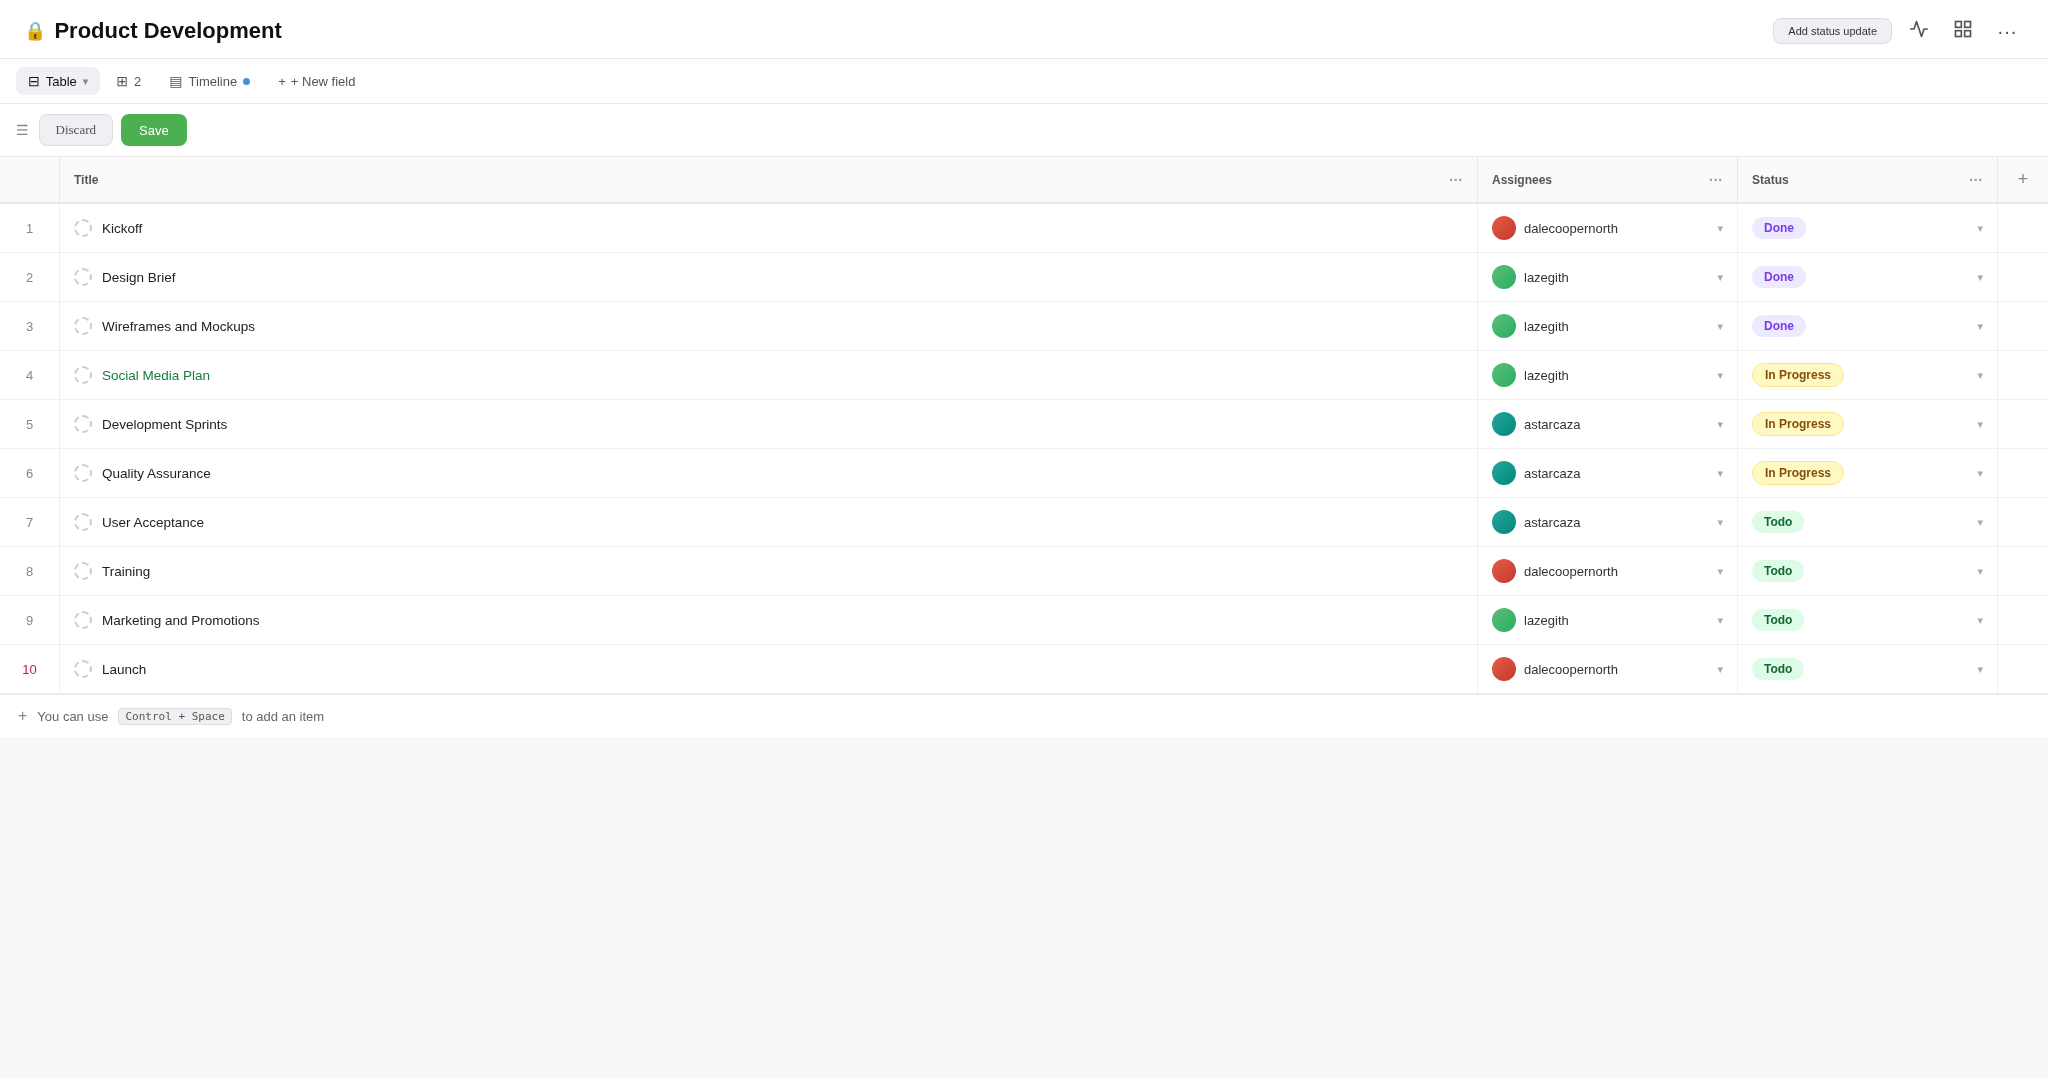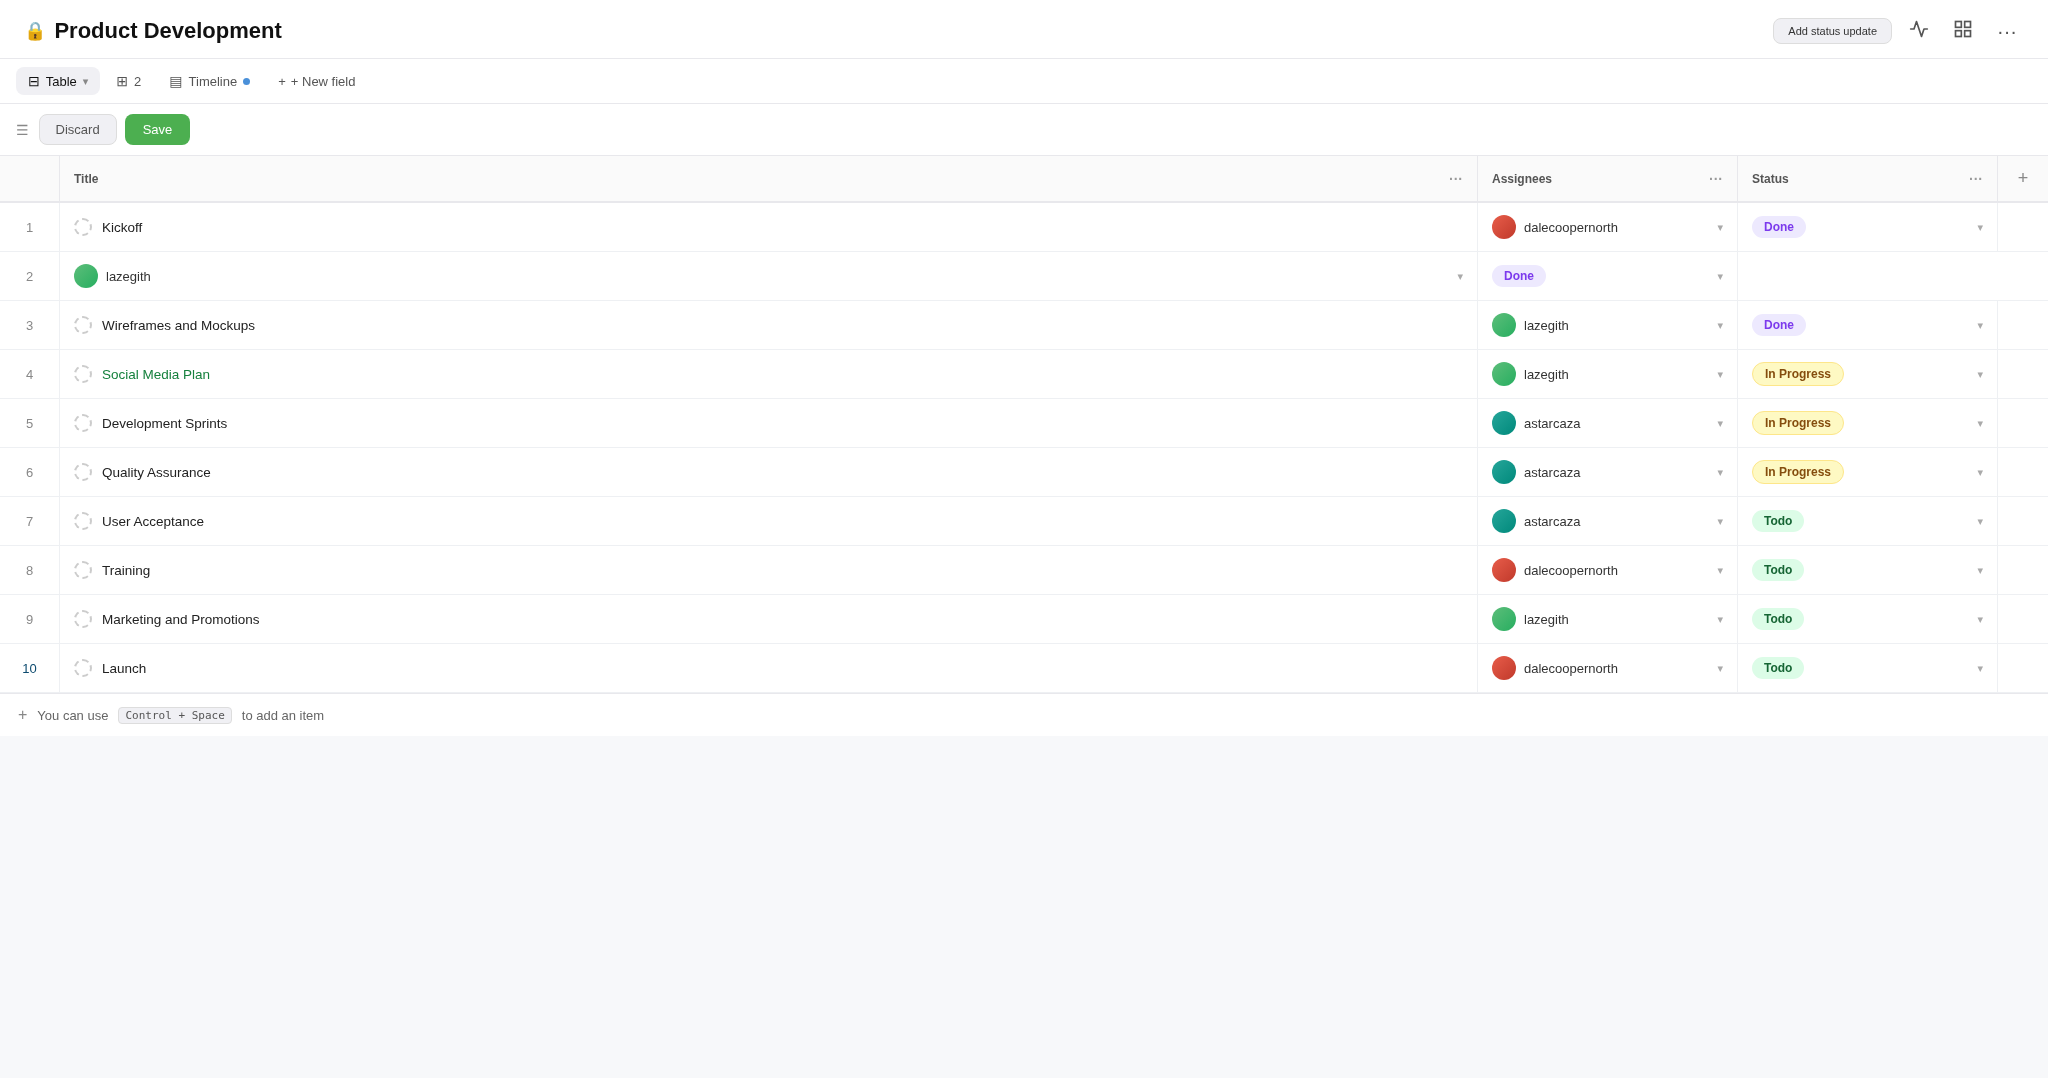--- a/index.html
+++ b/index.html
@@ -49,21 +49,21 @@
   </button>
   <button style="display:flex;align-items:center;gap:5px;padding:6px 12px;border-radius:8px;cursor:pointer;color:#555;background:none;border:none;font-size:13px;">
     <span>+</span>
     <span>+ New field</span>
   </button>
 </div>
 
 <div style="display:flex;align-items:center;padding:10px 16px;background:#fff;border-bottom:1px solid #e8e8ec;gap:10px;">
   <span style="color:#888;font-size:14px;">☰</span>
   <div style="display:flex;gap:8px;">
-    <button style="background:#f0f0f4;border:1px solid #ddd;border-radius:8px;padding:7px 16px;font-size:13px;cursor:pointer;color:#555;">Discard</button>
+    <button style="background:#f0f0f4;border:1px solid #ddd;border-radius:8px;padding:7px 16px;font-size:13px;cursor:pointer;color:#555;font-family:Liberation Serif, serif;">Discard</button>
     <button style="background:#4caf50;border:none;border-radius:8px;padding:7px 18px;font-size:13px;cursor:pointer;color:#fff;font-weight:500;">Save</button>
   </div>
 </div>
 
 <div style="background:#fff;">
 
   <div style="display:grid;grid-template-columns:60px 1fr 260px 260px 50px;border-bottom:2px solid #e8e8ec;background:#fafafa;">
     <div style="padding:12px 14px;font-size:12px;font-weight:600;color:#555;display:flex;align-items:center;justify-content:center;border-right:1px solid #e8e8ec;"></div>
     <div style="padding:12px 14px;font-size:12px;font-weight:600;color:#555;display:flex;align-items:center;gap:6px;border-right:1px solid #e8e8ec;">
       <span>Title</span>
@@ -95,20 +95,24 @@
       <span style="color:#aaa;font-size:11px;margin-left:auto;cursor:pointer;">▾</span>
     </div>
     <div style="padding:12px 14px;display:flex;align-items:center;gap:8px;border-right:1px solid #eef0f3;cursor:pointer;">
       <span style="display:inline-flex;align-items:center;padding:4px 12px;border-radius:20px;font-size:12px;font-weight:600;background:#ede9fe;color:#7c3aed;">Done</span>
       <span style="color:#aaa;font-size:11px;margin-left:auto;cursor:pointer;">▾</span>
     </div>
     <div style="padding:12px 14px;display:flex;align-items:center;justify-content:center;"></div>
   </div>
       <div style="display: grid; grid-template-columns: 60px 1fr 260px 260px 50px; border-bottom: 1px solid rgb(238, 240, 243);">
     <div style="padding:12px 14px;display:flex;align-items:center;justify-content:center;color:#888;font-size:13px;border-right:1px solid #eef0f3;">2</div>
+    <div style="padding:12px 14px;display:flex;align-items:center;border-right:1px solid #eef0f3;font-size:13.5px;cursor:pointer;">
+      <span style="width:18px;height:18px;border:2px dashed #ccc;border-radius:50%;margin-right:10px;flex-shrink:0;display:inline-block;"></span>
+      <span style="color:#222;">Design Brief</span>
+    </div>
     <div style="padding:12px 14px;display:flex;align-items:center;gap:8px;border-right:1px solid #eef0f3;cursor:pointer;">
       <span style="width:24px;height:24px;border-radius:50%;display:flex;align-items:center;justify-content:center;font-size:10px;color:#fff;font-weight:600;flex-shrink:0;background:linear-gradient(135deg,#5dbe7a,#27ae60);"></span>
       <span style="color:#333;font-size:13px;">lazegith</span>
       <span style="color:#aaa;font-size:11px;margin-left:auto;cursor:pointer;">▾</span>
     </div>
     <div style="padding:12px 14px;display:flex;align-items:center;gap:8px;border-right:1px solid #eef0f3;cursor:pointer;">
       <span style="display:inline-flex;align-items:center;padding:4px 12px;border-radius:20px;font-size:12px;font-weight:600;background:#ede9fe;color:#7c3aed;">Done</span>
       <span style="color:#aaa;font-size:11px;margin-left:auto;cursor:pointer;">▾</span>
     </div>
     <div style="padding:12px 14px;display:flex;align-items:center;justify-content:center;"></div>
@@ -226,21 +230,21 @@
       <span style="color:#333;font-size:13px;">lazegith</span>
       <span style="color:#aaa;font-size:11px;margin-left:auto;cursor:pointer;">▾</span>
     </div>
     <div style="padding:12px 14px;display:flex;align-items:center;gap:8px;border-right:1px solid #eef0f3;cursor:pointer;">
       <span style="display:inline-flex;align-items:center;padding:4px 12px;border-radius:20px;font-size:12px;font-weight:600;background:#dcfce7;color:#166534;">Todo</span>
       <span style="color:#aaa;font-size:11px;margin-left:auto;cursor:pointer;">▾</span>
     </div>
     <div style="padding:12px 14px;display:flex;align-items:center;justify-content:center;"></div>
   </div>
       <div style="display: grid; grid-template-columns: 60px 1fr 260px 260px 50px; border-bottom: 1px solid rgb(238, 240, 243);">
-    <div style="padding:12px 14px;display:flex;align-items:center;justify-content:center;color:#0c4a6e;font-size:13px;border-right:1px solid #eef0f3;">10</div>
+    <div style="padding:12px 14px;display:flex;align-items:center;justify-content:center;color:#be185d;font-size:13px;border-right:1px solid #eef0f3;">10</div>
     <div style="padding:12px 14px;display:flex;align-items:center;border-right:1px solid #eef0f3;font-size:13.5px;cursor:pointer;">
       <span style="width:18px;height:18px;border:2px dashed #ccc;border-radius:50%;margin-right:10px;flex-shrink:0;display:inline-block;"></span>
       <span style="color:#222;">Launch</span>
     </div>
     <div style="padding:12px 14px;display:flex;align-items:center;gap:8px;border-right:1px solid #eef0f3;cursor:pointer;">
       <span style="width:24px;height:24px;border-radius:50%;display:flex;align-items:center;justify-content:center;font-size:10px;color:#fff;font-weight:600;flex-shrink:0;background:linear-gradient(135deg,#e85d4a,#c0392b);"></span>
       <span style="color:#333;font-size:13px;">dalecoopernorth</span>
       <span style="color:#aaa;font-size:11px;margin-left:auto;cursor:pointer;">▾</span>
     </div>
     <div style="padding:12px 14px;display:flex;align-items:center;gap:8px;border-right:1px solid #eef0f3;cursor:pointer;">

